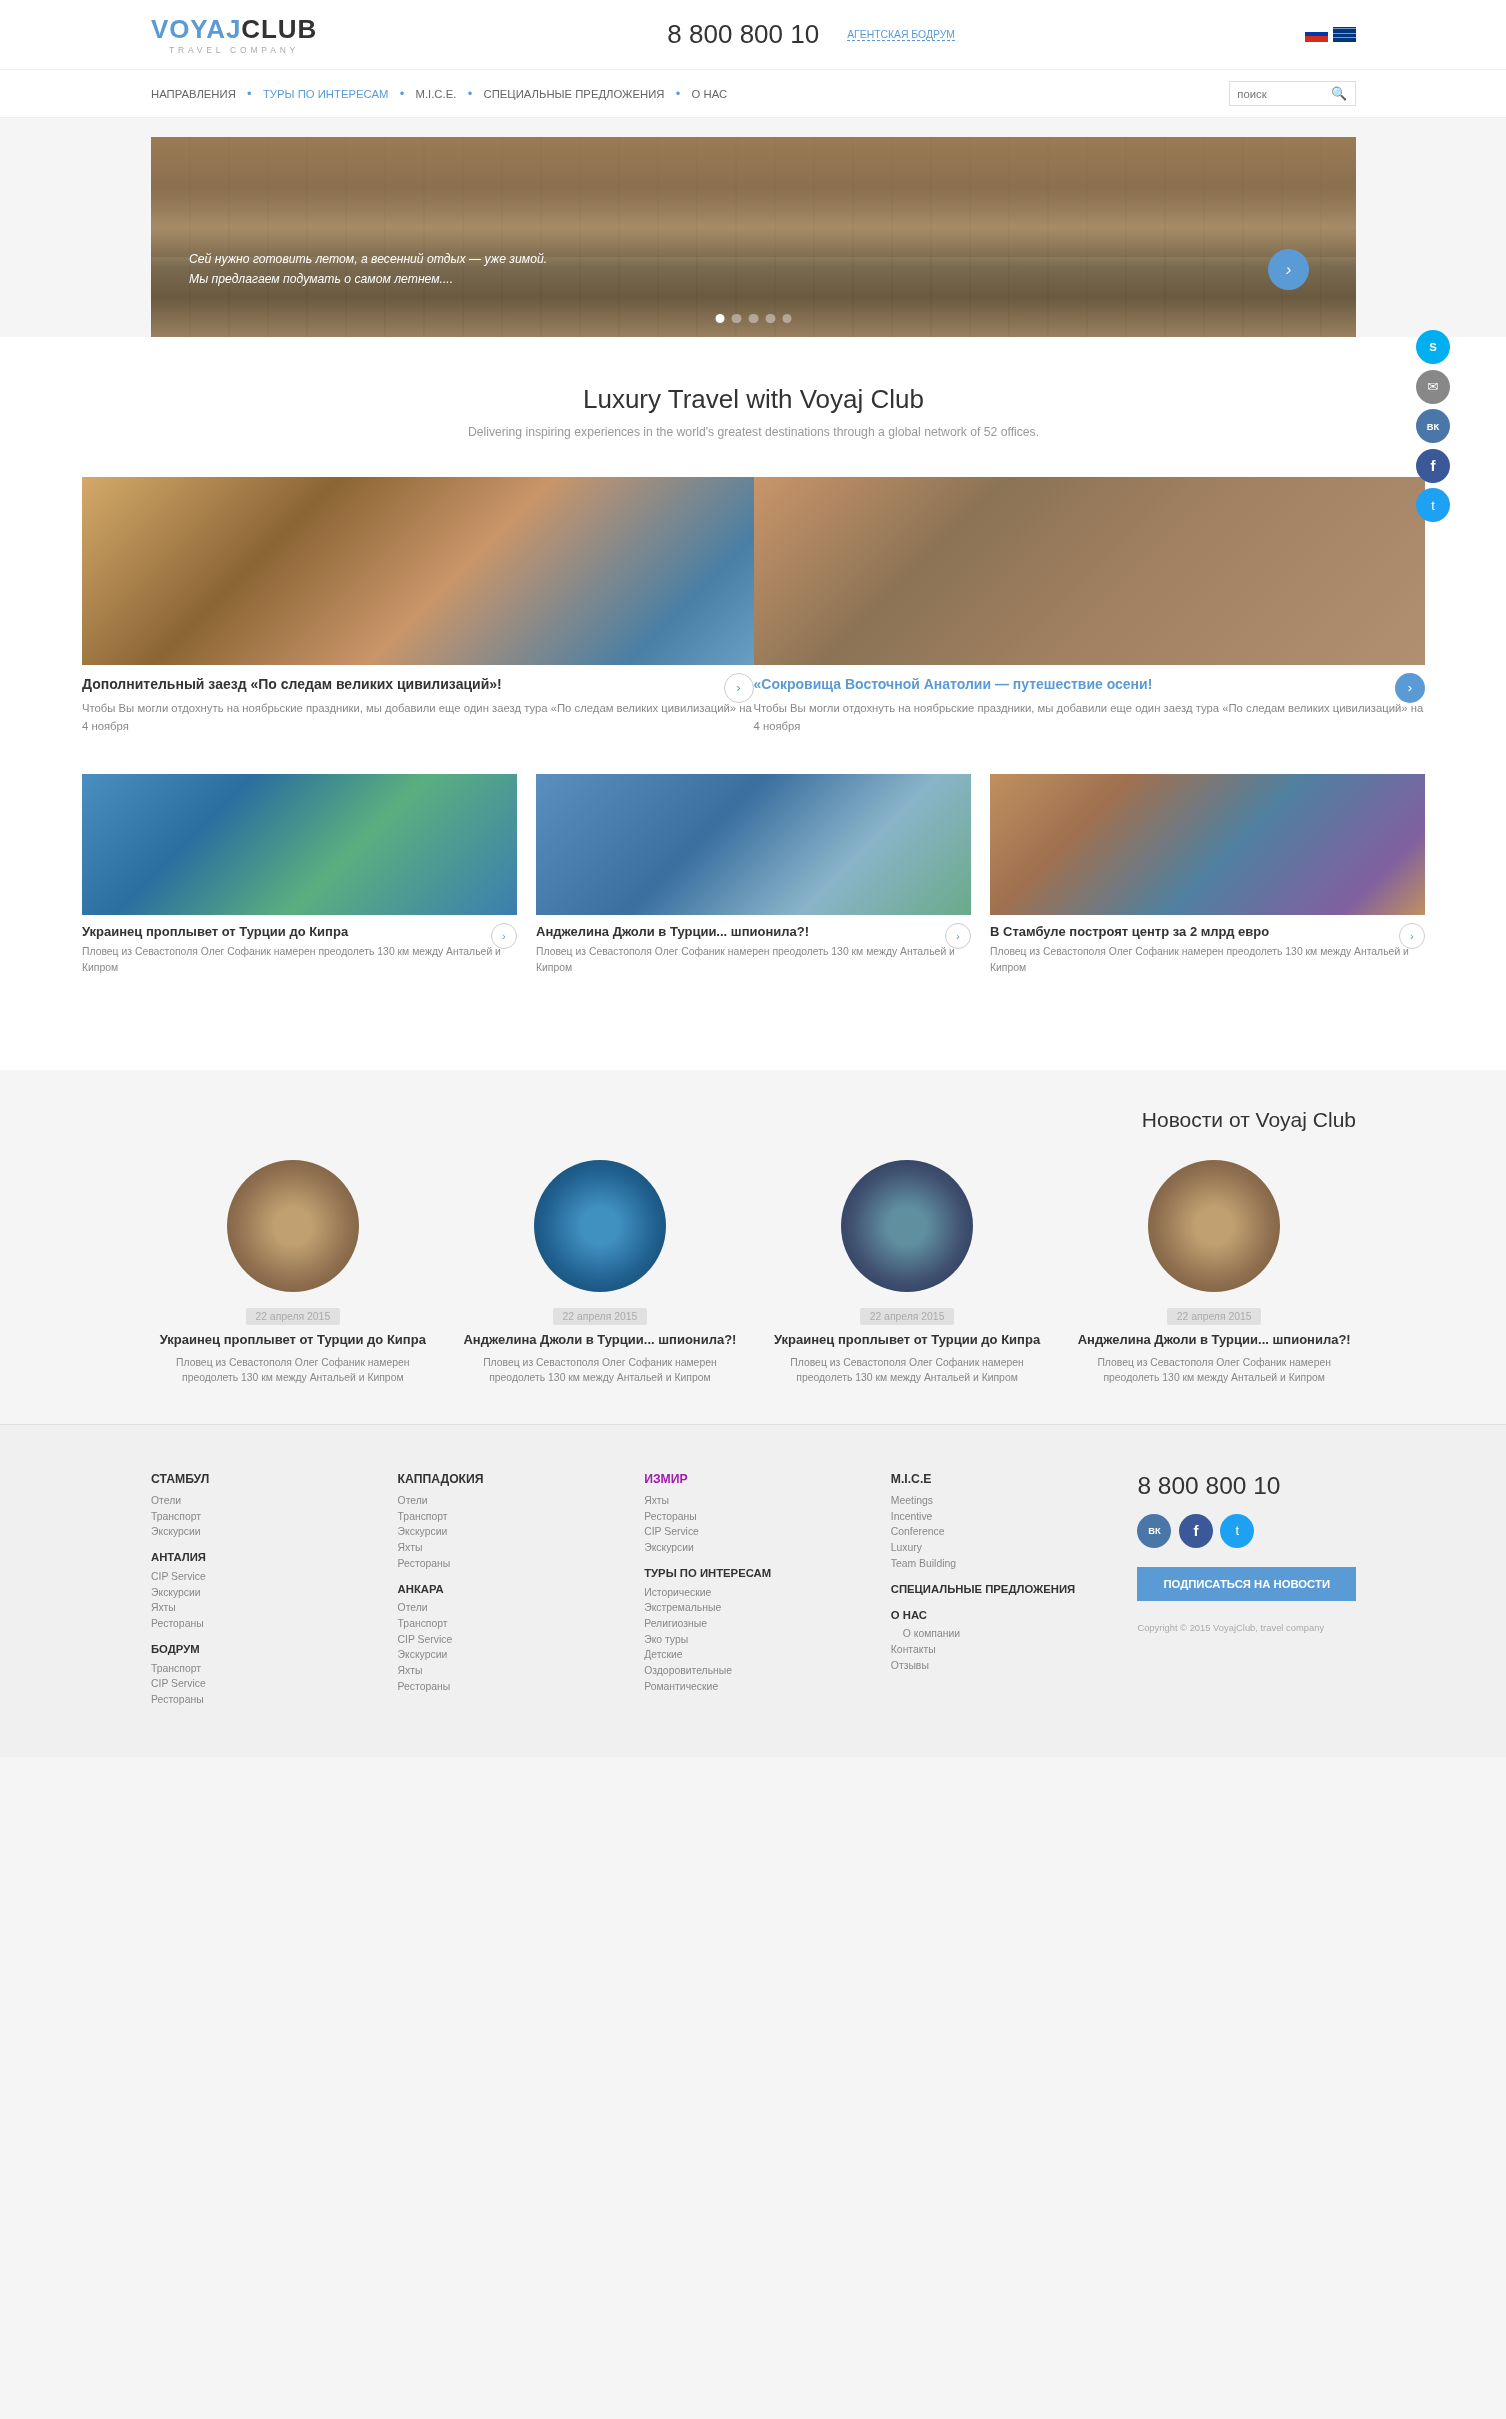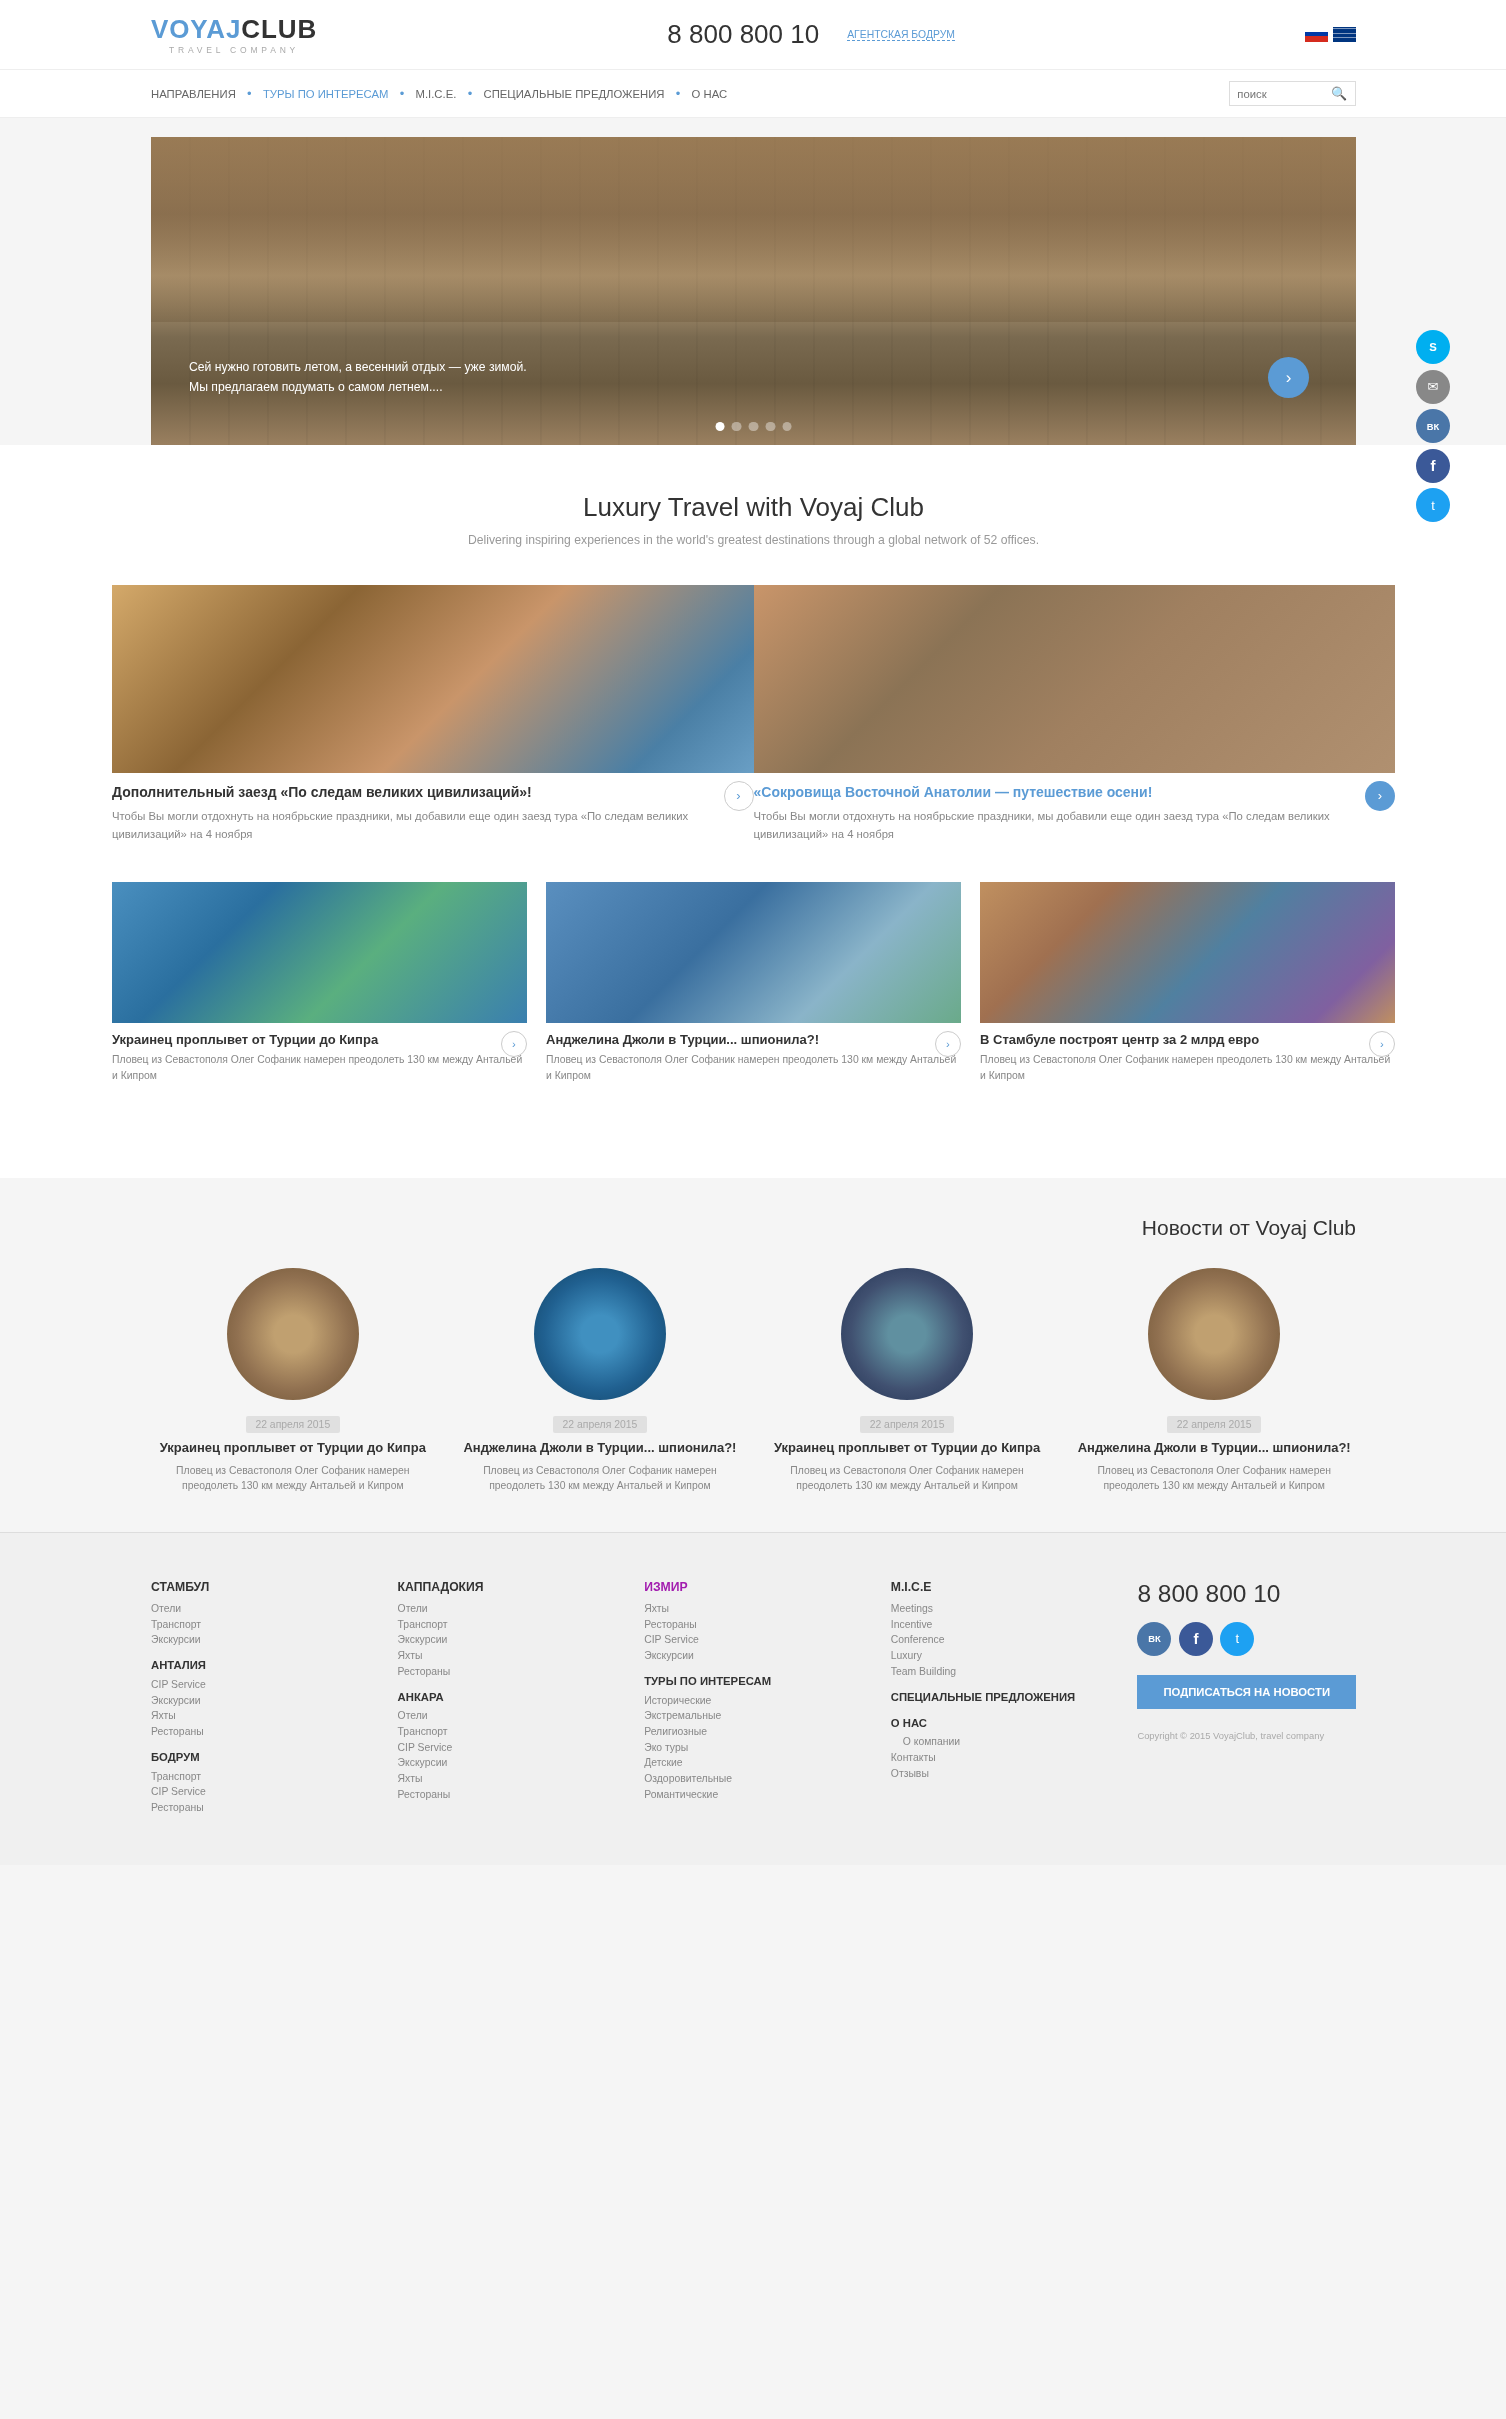--- a/index.html
+++ b/index.html
@@ -44,21 +44,21 @@
   <span style="color:#5b9bd5; font-size:13px;">•</span>
   <a style="font-size:11.3px; color:#666; text-decoration:none; padding:0 11.3px; cursor:pointer;">СПЕЦИАЛЬНЫЕ ПРЕДЛОЖЕНИЯ</a>
   <span style="color:#5b9bd5; font-size:13px;">•</span>
   <a style="font-size:11.3px; color:#666; text-decoration:none; padding:0 11.3px; cursor:pointer;">О НАС</a>
   <div style="margin-left:auto; display:flex; align-items:center; border:0.9px solid #ddd; padding:3.8px 7.5px;">
     <input type="text" placeholder="поиск" style="border: none; outline: none; font-size: 11.3px; color: rgb(153, 153, 153); width: 94px;">
     <span style="color:#999; font-size:13px; cursor:pointer;">🔍</span>
   </div>
 </div>
 
-<div style="position:relative; margin:19px 151px 0; height:308px; overflow:hidden;">
+<div style="position:relative; margin:19px 151px 0; height:200px; overflow:hidden;font-style:italic;">
   <div class="img-hero" style="width:100%; height:100%; background: linear-gradient(180deg, #a08060 0%, #8b7055 25%, #c4a882 45%, #7a6a50 65%, #6a5a40 80%, #9a8060 100%); position:relative;">
 
     <div style="position:absolute; top:0; left:0; right:0; bottom:0; background: repeating-linear-gradient(90deg, rgba(0,0,0,0.08) 0px, rgba(0,0,0,0) 0.9px, rgba(0,0,0,0) 38px, rgba(0,0,0,0.08) 39px);"></div>
     <div style="position:absolute; top:0; left:0; right:0; height:60%; background: linear-gradient(to bottom, rgba(150,120,80,0.7) 0%, rgba(100,80,50,0.3) 100%);"></div>
   </div>
   <div style="position:absolute; bottom:47px; left:38px; color:#fff; max-width:377px;">
     <p style="font-size:12.2px; line-height:1.7;">Сей нужно готовить летом, а весенний отдых — уже зимой.</p>
     <p style="font-size:12.2px; line-height:1.7;">Мы предлагаем подумать о самом летнем....</p>
   </div>
   <div style="position:absolute; right:47px; bottom:47px; width:41px; height:41px; background:#5b9bd5; border-radius:50%; display:flex; align-items:center; justify-content:center; color:#fff; font-size:17px; cursor:pointer;">›</div>
@@ -72,21 +72,21 @@
 </div>
 
 <div style="position:fixed; right:56px; top:330px; display:flex; flex-direction:column; gap:5.6px; z-index:100;">
   <div style="width:34px; height:34px; border-radius:50%; background:#00aff0; display:flex; align-items:center; justify-content:center; color:#fff; font-size:11.3px; font-weight:bold; cursor:pointer;">S</div>
   <div style="width:34px; height:34px; border-radius:50%; background:#888; display:flex; align-items:center; justify-content:center; color:#fff; font-size:13px; cursor:pointer;">✉</div>
   <div style="width:34px; height:34px; border-radius:50%; background:#4a76a8; display:flex; align-items:center; justify-content:center; color:#fff; font-size:9.4px; font-weight:bold; cursor:pointer;">ВК</div>
   <div style="width:34px; height:34px; border-radius:50%; background:#3b5998; display:flex; align-items:center; justify-content:center; color:#fff; font-size:15px; font-weight:bold; cursor:pointer;">f</div>
   <div style="width:34px; height:34px; border-radius:50%; background:#1da1f2; display:flex; align-items:center; justify-content:center; color:#fff; font-size:13px; cursor:pointer;">t</div>
 </div>
 
-<div style="background:#fff; padding:47px 112px;">
+<div style="background:#fff; padding:47px 82px;">
 
   <h2 style="text-align:center; font-size:26px; color:#333; font-weight:normal; margin-bottom:9.4px;">Luxury Travel with Voyaj Club</h2>
   <p style="text-align:center; font-size:12.2px; color:#999; margin-bottom:38px;">Delivering inspiring experiences in the world's greatest destinations through a global network of 52 offices.</p>
 
   <div style="display:grid; grid-template-columns:1fr 1fr; margin-bottom:38px;">
 
     <div style="position:relative;">
       <div class="img-cappadocia" style="width:100%; height:188px; background: linear-gradient(135deg, #d4a96a 0%, #8b6535 30%, #c9956a 55%, #4a7fa5 85%, #6a9fc5 100%);"></div>
       <h3 style="font-size:14px; color:#333; margin:11.3px 0 7.5px; font-weight:bold; padding-right:38px;">Дополнительный заезд «По следам великих цивилизаций»!</h3>
       <p style="font-size:11.3px; color:#888; line-height:1.6;">Чтобы Вы могли отдохнуть на ноябрьские праздники, мы добавили еще один заезд тура «По следам великих цивилизаций» на 4 ноября</p>

